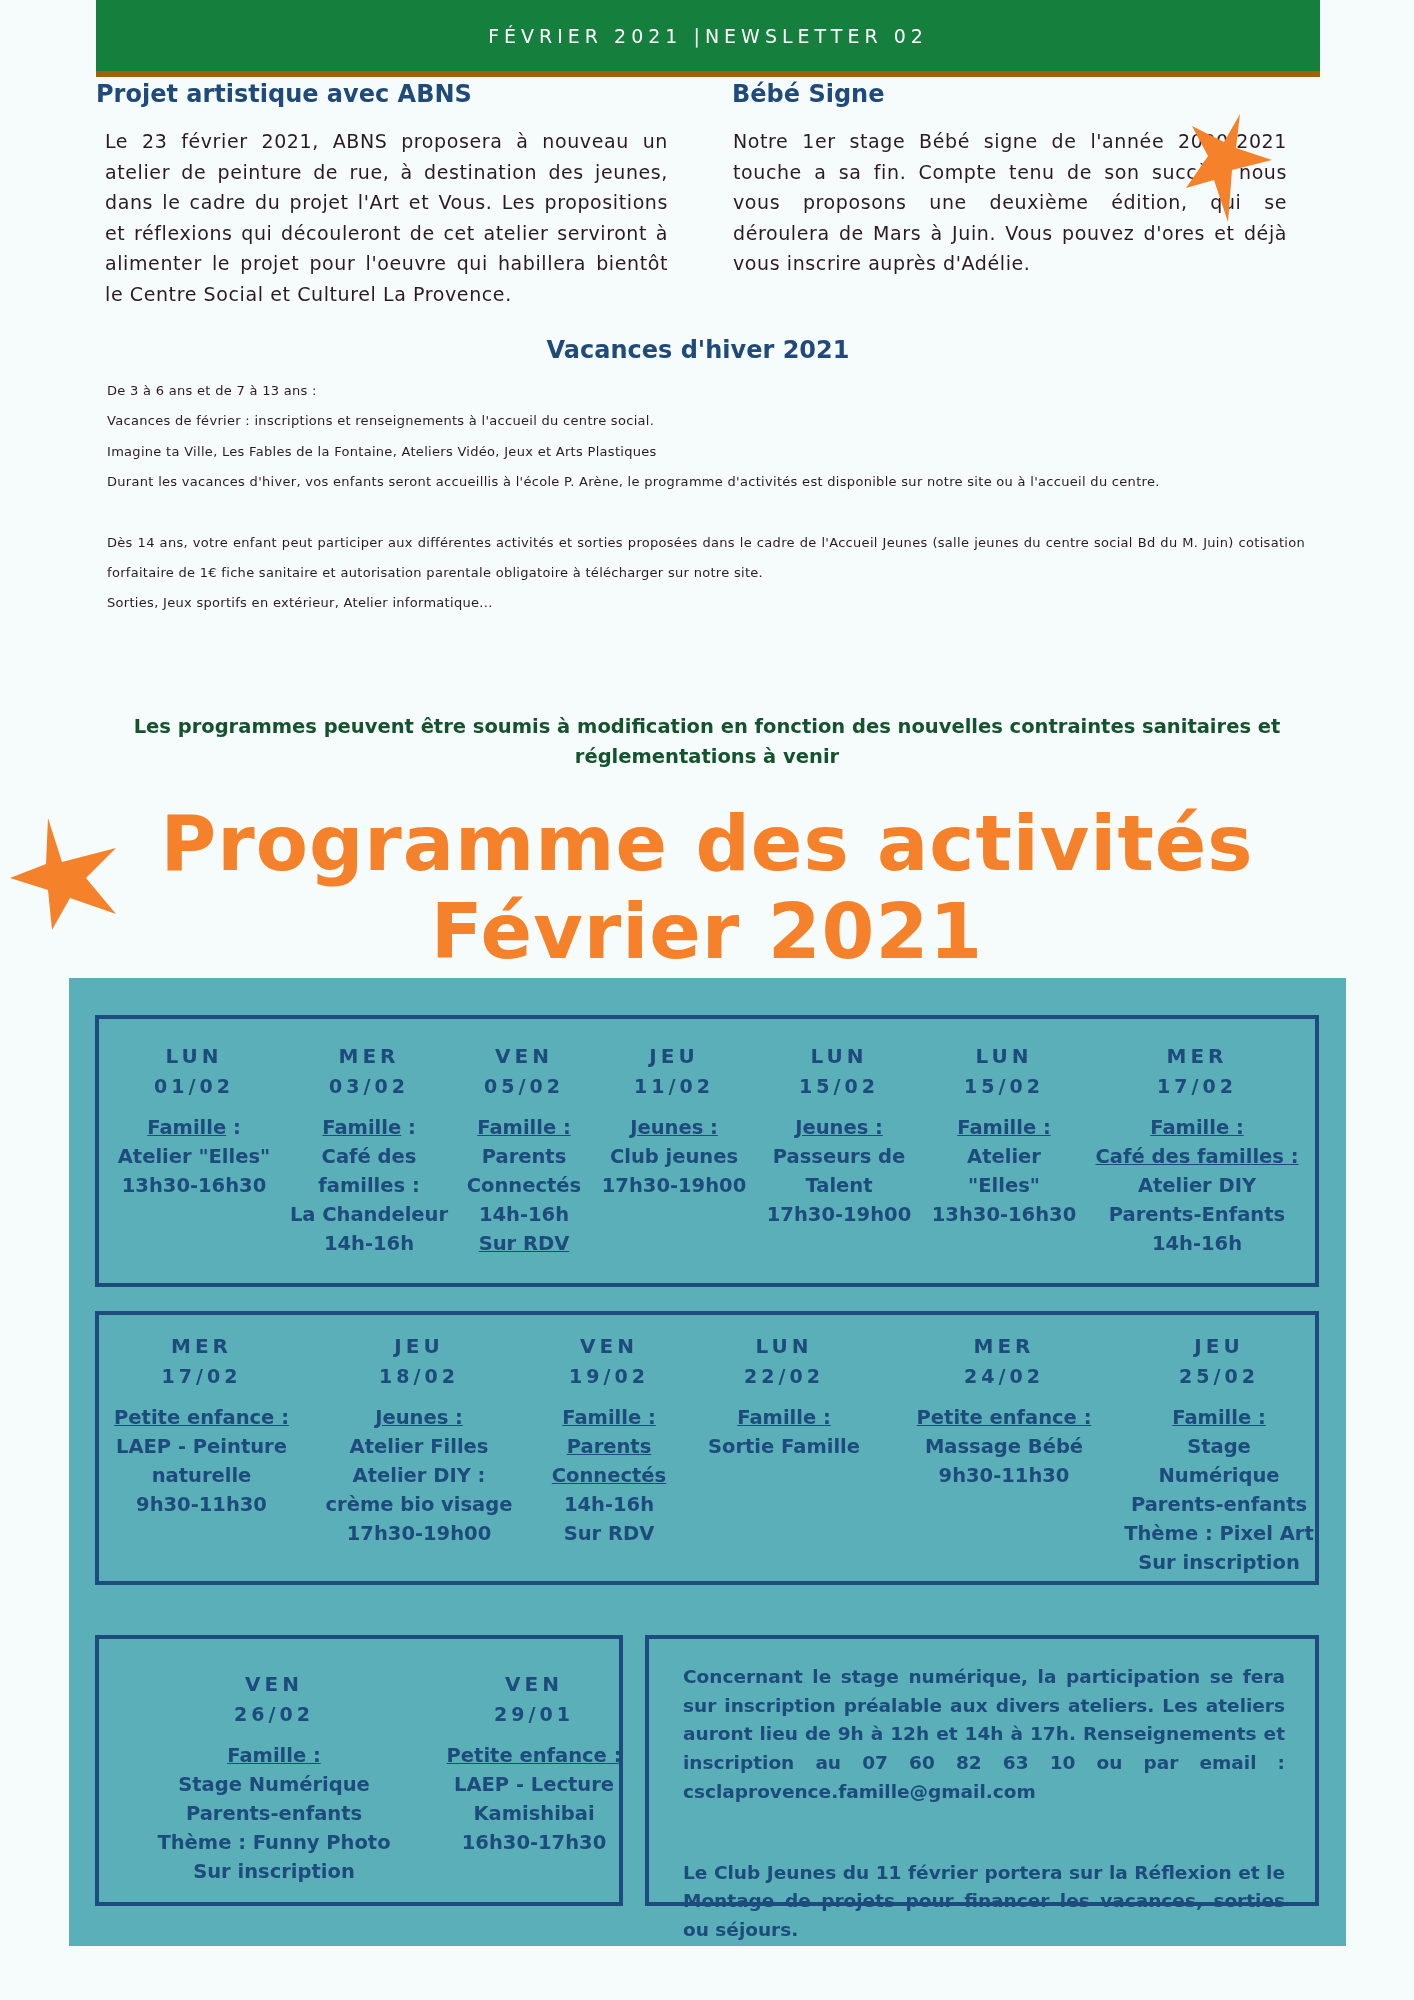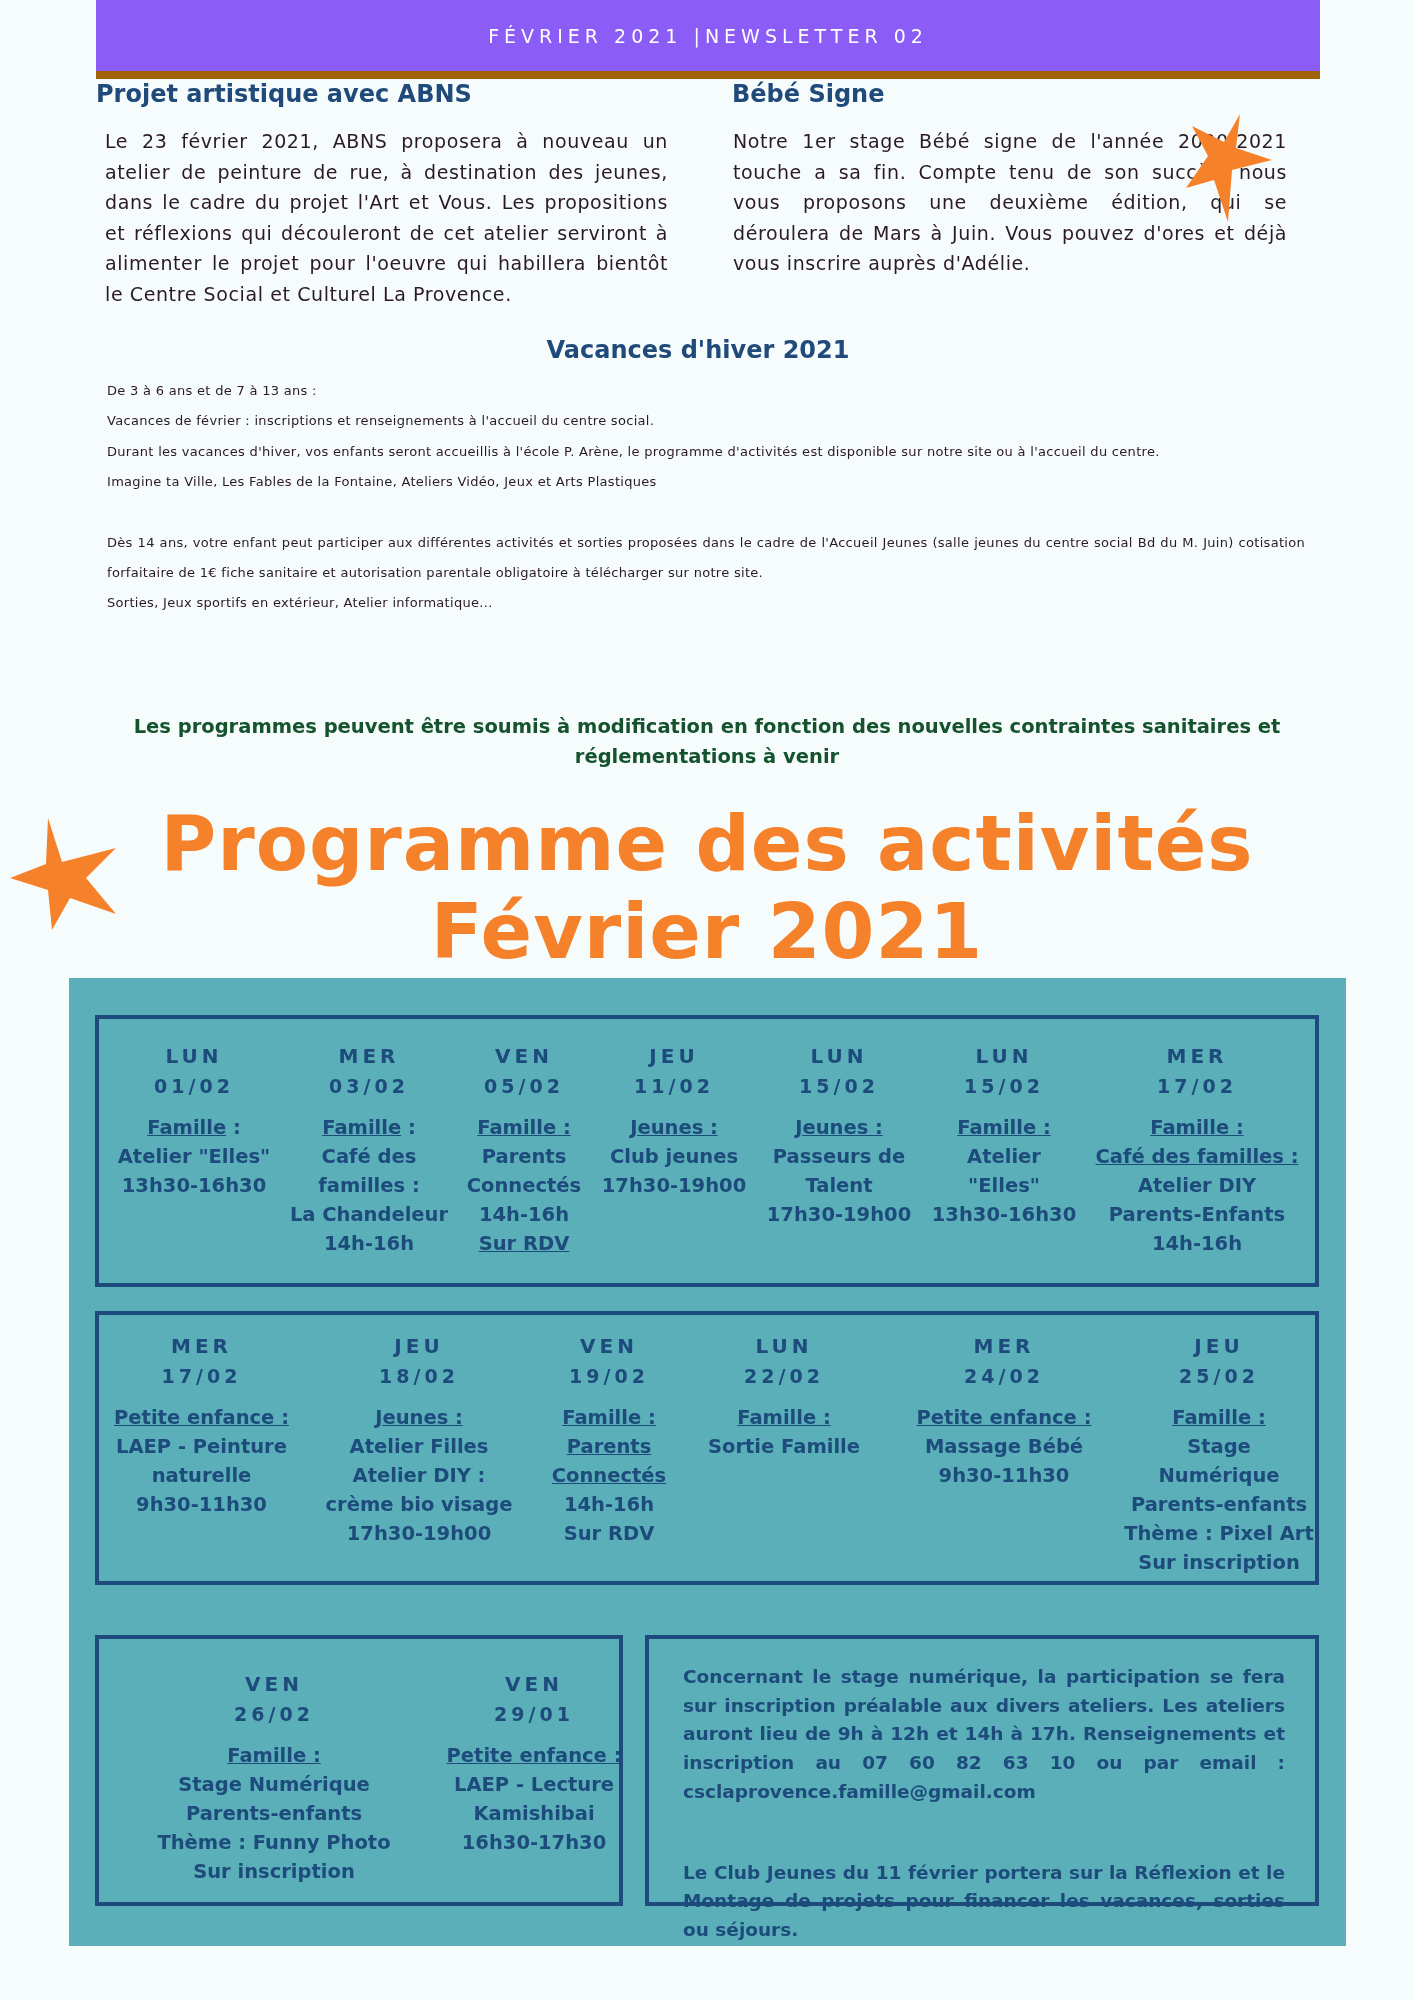--- a/index.html
+++ b/index.html
@@ -4,21 +4,21 @@
 <style>
   html, body { margin: 0; padding: 0; }
   body {
     width: 1414px; height: 2000px; position: relative; overflow: hidden;
     background: #F6FCFC;
     font-family: "DejaVu Sans", sans-serif;
     color: #2b1a22;
   }
   .header-band {
     position: absolute; left: 96px; top: 0; width: 1224px; height: 71px;
-    background: #8b5cf6; border-bottom: 8px solid #a16207;
+    background: #15803d; border-bottom: 6px solid #a16207;
     display: flex; align-items: center; justify-content: center;
   }
   .header-band span {
     color: #ffffff; font-size: 19px; letter-spacing: 5px; font-weight: normal;
     font-family: "DejaVu Sans", sans-serif;
   }
   .col-title {
     position: absolute; color: #1F4A7A; font-weight: bold; font-size: 24px;
     font-family: "DejaVu Sans", sans-serif;
   }
@@ -83,22 +83,22 @@
 <div class="col-text" style="left:733px; top:126px; width:554px;">Notre 1er stage Bébé signe de l'année 2020-2021 touche a sa fin. Compte tenu de son succès, nous vous proposons une deuxième édition, qui se déroulera de Mars à Juin. Vous pouvez d'ores et déjà vous inscrire auprès d'Adélie.</div>
 
 <svg class="star" style="left:1180px; top:110px;" width="120" height="118" viewBox="0 0 120 118">
   <polygon points="60,4 56,38 92,50 52,60 48,112 34,70 6,78 28,46 12,16 44,32" fill="#F5822A"></polygon>
 </svg>
 
 <div class="center-title">Vacances d'hiver 2021</div>
 <div class="vac-block">
   <p>De 3 à 6 ans  et de 7 à 13 ans :</p>
   <p>Vacances de février : inscriptions et renseignements à l'accueil du centre social.</p>
+  <p>Imagine ta Ville, Les Fables de la Fontaine, Ateliers Vidéo, Jeux et Arts Plastiques</p>
   <p>Durant les vacances d'hiver, vos enfants seront accueillis à l'école P. Arène, le programme d'activités est disponible sur notre site ou à l'accueil du centre.</p>
-  <p>Imagine ta Ville, Les Fables de la Fontaine, Ateliers Vidéo, Jeux et Arts Plastiques</p>
   <div class="gap"></div>
   <p>Dès 14 ans, votre enfant peut participer aux différentes activités et sorties proposées dans le cadre de l'Accueil Jeunes (salle jeunes du centre social Bd du M. Juin) cotisation forfaitaire de 1€ fiche sanitaire et autorisation parentale obligatoire à télécharger sur notre site.</p>
   <p>Sorties, Jeux sportifs en extérieur, Atelier informatique...</p>
 </div>
 <div class="warning">Les programmes peuvent être soumis à modification en fonction des nouvelles contraintes sanitaires et réglementations à venir</div>
 
 <svg class="star" style="left:4px; top:812px;" width="120" height="122" viewBox="0 0 120 122">
   <polygon points="44,6 58,50 112,36 82,66 112,102 66,86 48,118 44,78 6,66 42,52" fill="#F5822A"></polygon>
 </svg>
 

